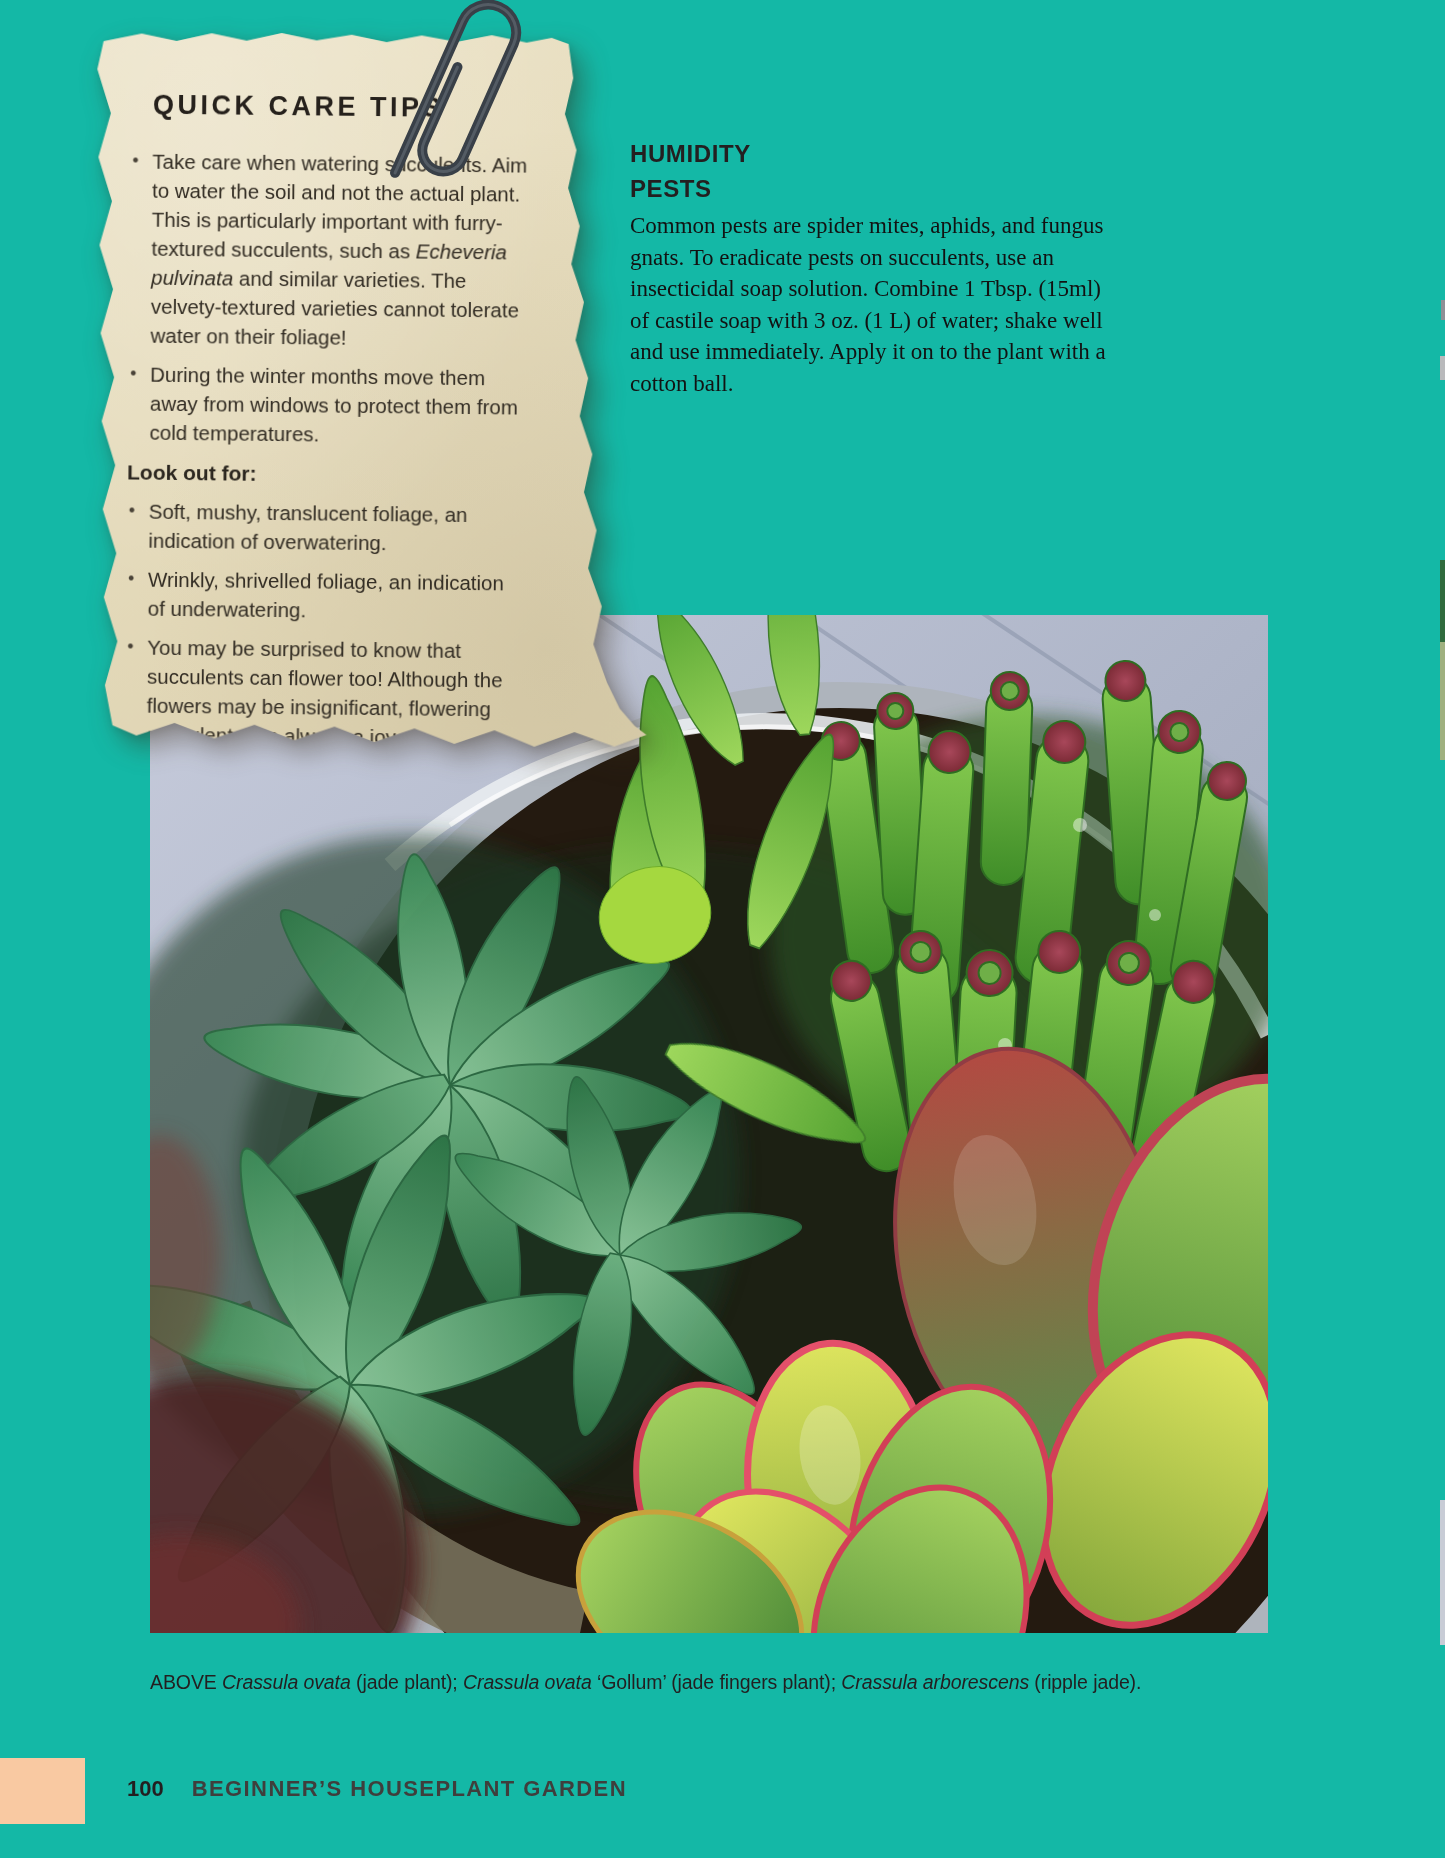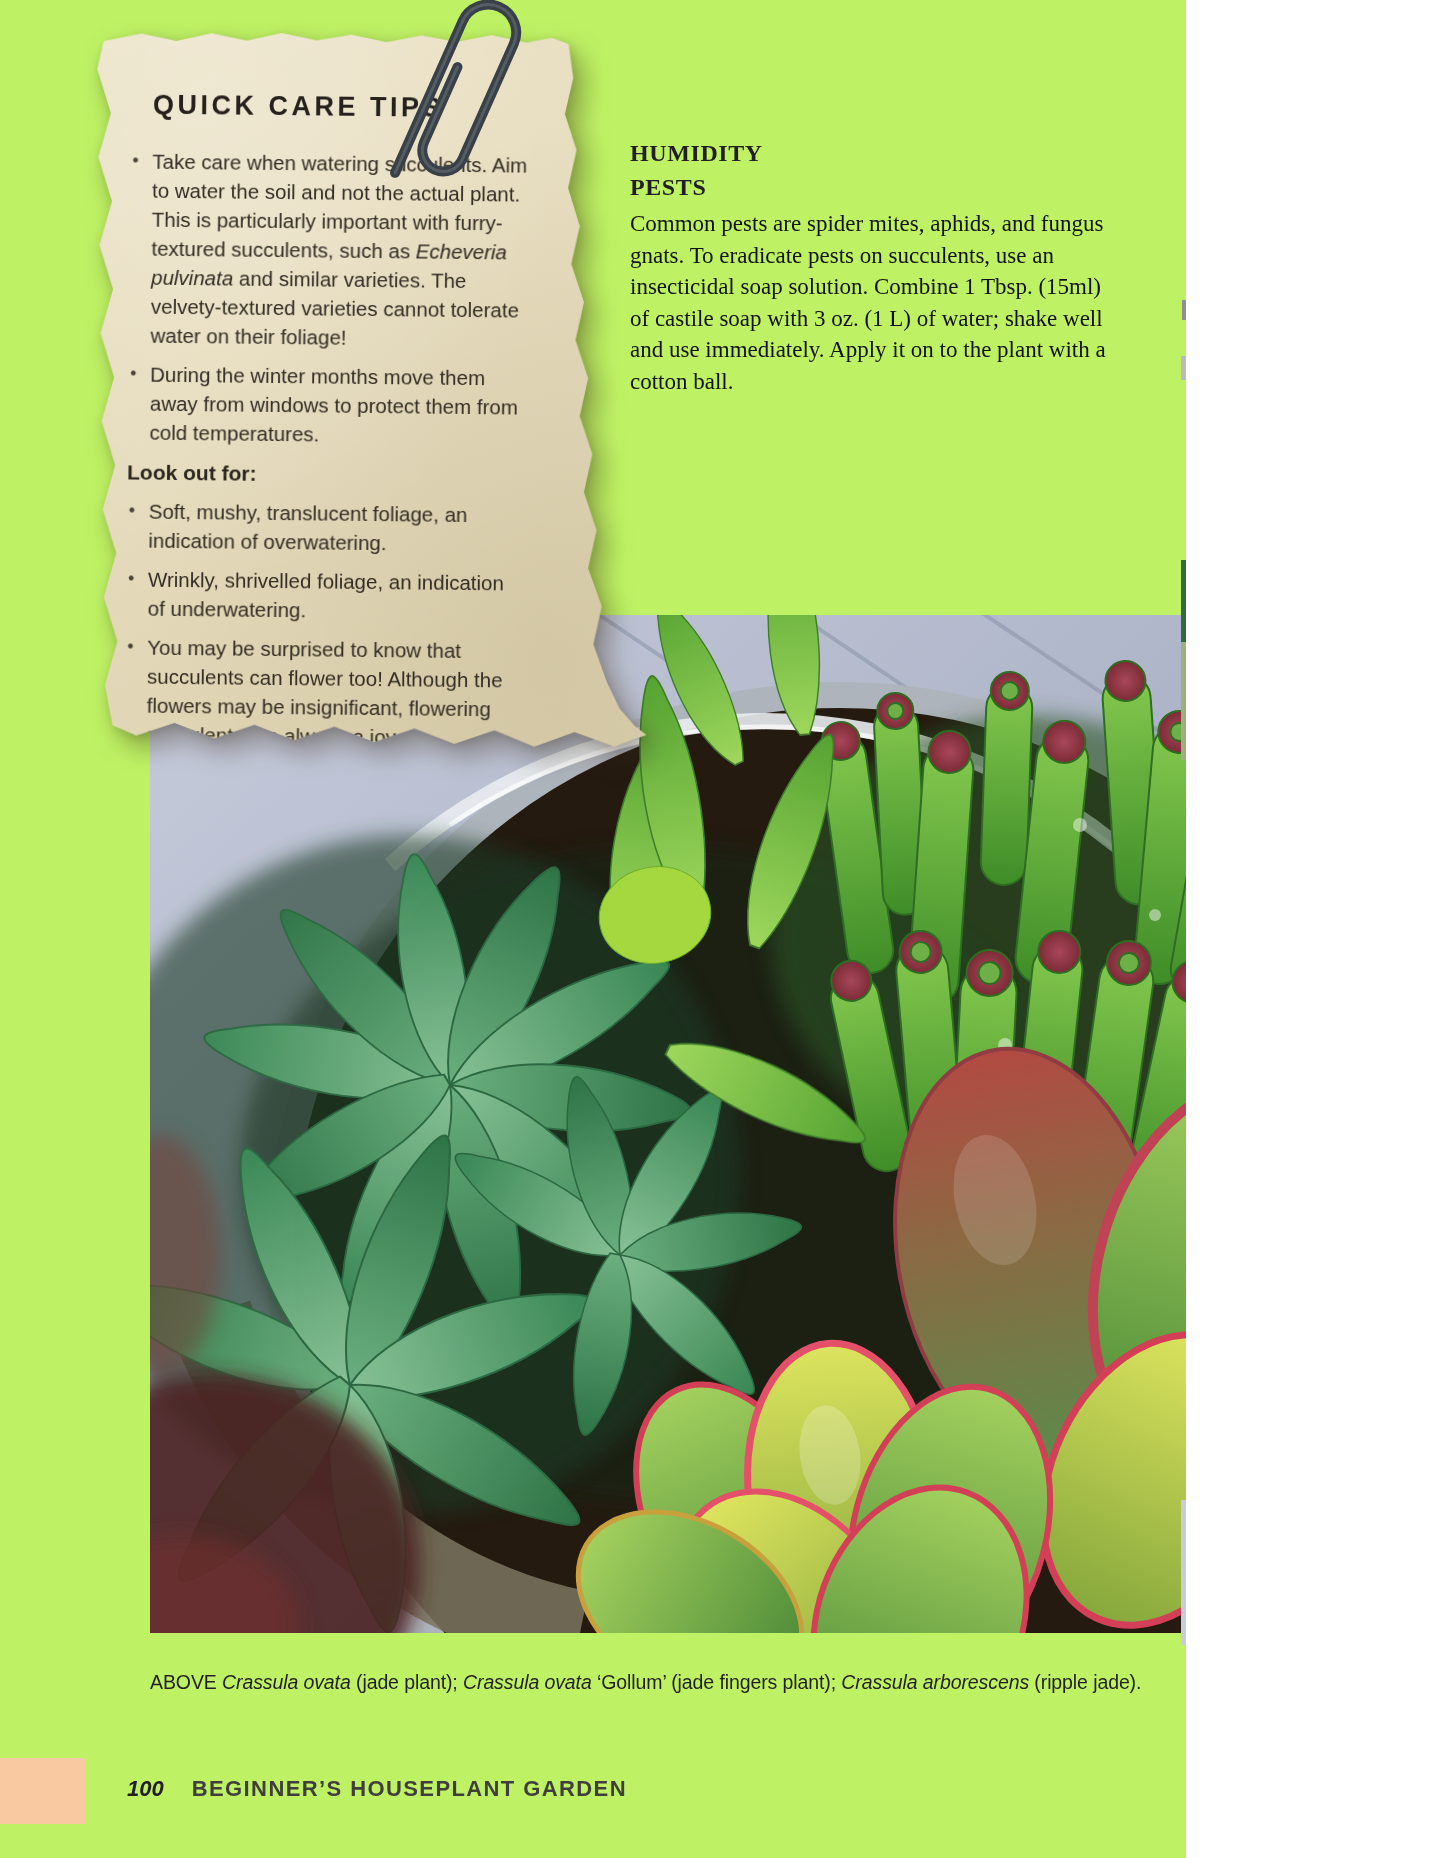--- a/index.html
+++ b/index.html
@@ -1,17 +1,17 @@
 <!DOCTYPE html>
 <html><head>
 <meta charset="utf-8">
 <style>
   html,body{margin:0;padding:0;background:#ffffff;}
   body{font-family:"Liberation Sans",sans-serif;color:#231f20;}
-  .page{position:relative;width:1186px;height:1858px;background:#bef264;overflow:hidden;}
+  .page{position:relative;width:1445px;height:1858px;background:#14b8a6;overflow:hidden;}
 
   
   .note-wrap{position:absolute;left:78px;top:28px;width:588px;height:726px;z-index:5;
     filter:drop-shadow(10px 12px 14px rgba(60,45,20,.38)) drop-shadow(2px 3px 4px rgba(0,0,0,.15));
     transform:rotate(.6deg);}
   .note{width:100%;height:100%;
     background:
       radial-gradient(ellipse at 22% 12%, rgba(255,255,255,.22), transparent 55%),
       radial-gradient(ellipse at 80% 85%, rgba(120,100,60,.12), transparent 60%),
       linear-gradient(160deg,#ece3c8 0%,#e6dcbd 45%,#ddd2b0 100%);
@@ -24,39 +24,39 @@
   .note li::before{content:"•";position:absolute;left:2px;top:0;color:#4a4338;font-size:18px;}
   .note-sub{font-weight:bold;font-size:21px;color:#2b261f;margin:14px 0 12px 0;}
   .note i{font-style:italic;}
 
   
   .clip{position:absolute;left:408px;top:-22px;width:130px;height:240px;z-index:6;
     transform:rotate(24deg);transform-origin:50% 40%;}
 
   
   .col{position:absolute;left:630px;top:140px;width:478px;z-index:1;}
-  .col h3{font-family:Liberation Serif, serif;font-size:24px;font-weight:bold;
+  .col h3{font-family:Liberation Sans, sans-serif;font-size:24px;font-weight:bold;
     letter-spacing:.6px;color:#231f20;margin:0 0 7px 0;}
   .col p{font-family:"Liberation Serif",serif;font-size:23px;line-height:31.5px;
     color:#121212;margin:0 0 30px 0;}
 
   
   .photo{position:absolute;left:150px;top:615px;width:1118px;height:1018px;z-index:1;overflow:hidden;background:#aab2c4;}
   .photo svg{display:block;}
 
   
   .caption{position:absolute;left:150px;top:1652px;width:1010px;z-index:2;
     font-size:19.5px;line-height:29px;letter-spacing:-.1px;color:#231f20;}
   .caption .ln{margin:16px 0 12px 0;}
   .caption i{font-style:italic;}
 
   
   .accent{position:absolute;left:0;top:1758px;width:85px;height:66px;background:#f9c9a2;z-index:2;}
   .footer{position:absolute;left:127px;top:1776px;z-index:2;font-size:22px;}
-  .footer .num{font-weight:bold;color:#231f20;margin-right:28px;font-style:italic;}
+  .footer .num{font-weight:bold;color:#231f20;margin-right:28px;}
   .footer .title{color:#3f3e3c;letter-spacing:1.4px;font-weight:bold;}
 
   
   .edge{position:absolute;right:0;z-index:2;}
   .edge.m1{top:300px;height:20px;width:4px;background:#8f9096;}
   .edge.m2{top:356px;height:24px;width:5px;background:#b9babc;}
   .edge.m3{top:560px;height:82px;width:5px;background:#2f6b3d;}
   .edge.m4{top:642px;height:118px;width:5px;background:#9fb07f;}
   .edge.m5{top:1500px;height:145px;width:5px;background:#c8ccd6;}
 </style>

